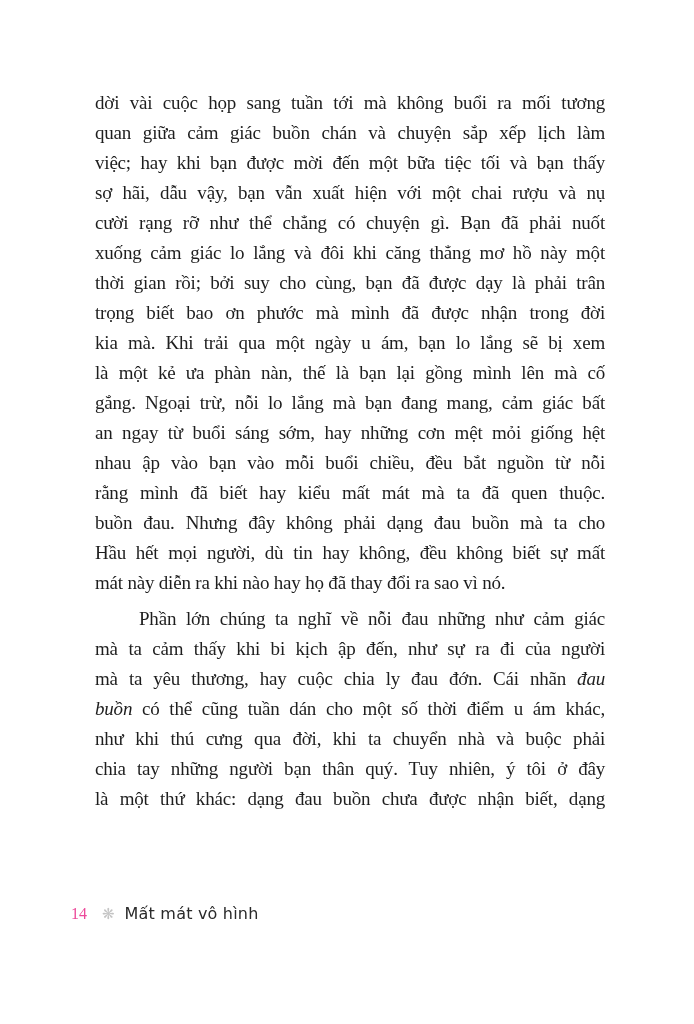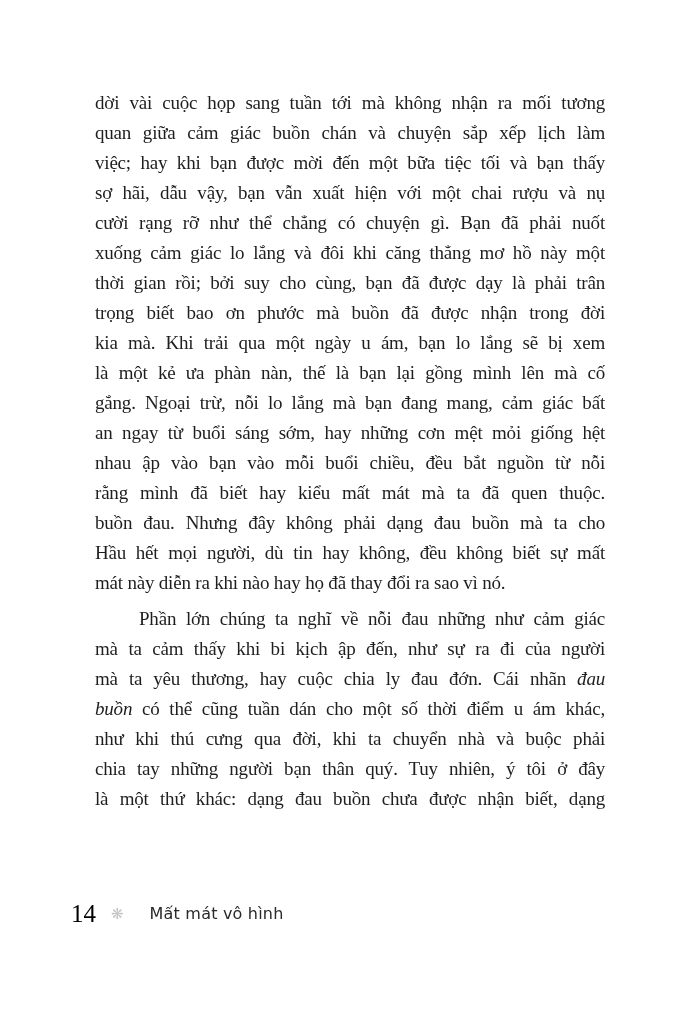--- a/index.html
+++ b/index.html
@@ -51,56 +51,56 @@
   }
   .footer {
     position: absolute;
     left: 71px;
     top: 899px;
     display: flex;
     align-items: center;
     height: 30px;
   }
   .pagenum {
-    font-size: 25px;
-    color: #000000;
+    font-size: 16px;
+    color: #ec4899;
     line-height: 30px;
   }
   .orn {
     color: #c4c4c4;
     font-size: 15px;
     margin-left: 15px;
     line-height: 30px;
     font-family: "DejaVu Sans", sans-serif;
   }
   .running-title {
     font-family: "DejaVu Sans", "Liberation Sans", sans-serif;
     font-size: 16px;
     font-weight: 500;
     color: #2a2a2a;
-    margin-left: 26px;
+    margin-left: 10px;
     letter-spacing: 0.2px;
     line-height: 30px;
   }
 </style>
 </head>
 <body>
 
 <div class="page">
 
   <main class="text-block" id="paragraphs">
       <div class="para">
-        <div class="line"><span>dời vài cuộc họp sang tuần tới mà không nhận ra mối tương</span></div>
+        <div class="line"><span>dời vài cuộc họp sang tuần tới mà không buổi ra mối tương</span></div>
         <div class="line"><span>quan giữa cảm giác buồn chán và chuyện sắp xếp lịch làm</span></div>
         <div class="line"><span>việc; hay khi bạn được mời đến một bữa tiệc tối và bạn thấy</span></div>
         <div class="line"><span>sợ hãi, dẫu vậy, bạn vẫn xuất hiện với một chai rượu và nụ</span></div>
         <div class="line"><span>cười rạng rỡ như thể chẳng có chuyện gì. Bạn đã phải nuốt</span></div>
         <div class="line"><span>xuống cảm giác lo lắng và đôi khi căng thẳng mơ hồ này một</span></div>
         <div class="line"><span>thời gian rồi; bởi suy cho cùng, bạn đã được dạy là phải trân</span></div>
-        <div class="line"><span>trọng biết bao ơn phước mà buồn đã được nhận trong đời</span></div>
+        <div class="line"><span>trọng biết bao ơn phước mà mình đã được nhận trong đời</span></div>
         <div class="line"><span>kia mà. Khi trải qua một ngày u ám, bạn lo lắng sẽ bị xem</span></div>
         <div class="line"><span>là một kẻ ưa phàn nàn, thế là bạn lại gồng mình lên mà cố</span></div>
         <div class="line"><span>gắng. Ngoại trừ, nỗi lo lắng mà bạn đang mang, cảm giác bất</span></div>
         <div class="line"><span>an ngay từ buổi sáng sớm, hay những cơn mệt mỏi giống hệt</span></div>
         <div class="line"><span>nhau ập vào bạn vào mỗi buổi chiều, đều bắt nguồn từ nỗi</span></div>
         <div class="line"><span>rằng mình đã biết hay kiểu mất mát mà ta đã quen thuộc.</span></div>
         <div class="line"><span>buồn đau. Nhưng đây không phải dạng đau buồn mà ta cho</span></div>
         <div class="line"><span>Hầu hết mọi người, dù tin hay không, đều không biết sự mất</span></div>
         <div class="line last"><span>mát này diễn ra khi nào hay họ đã thay đổi ra sao vì nó.</span></div>
       </div>

